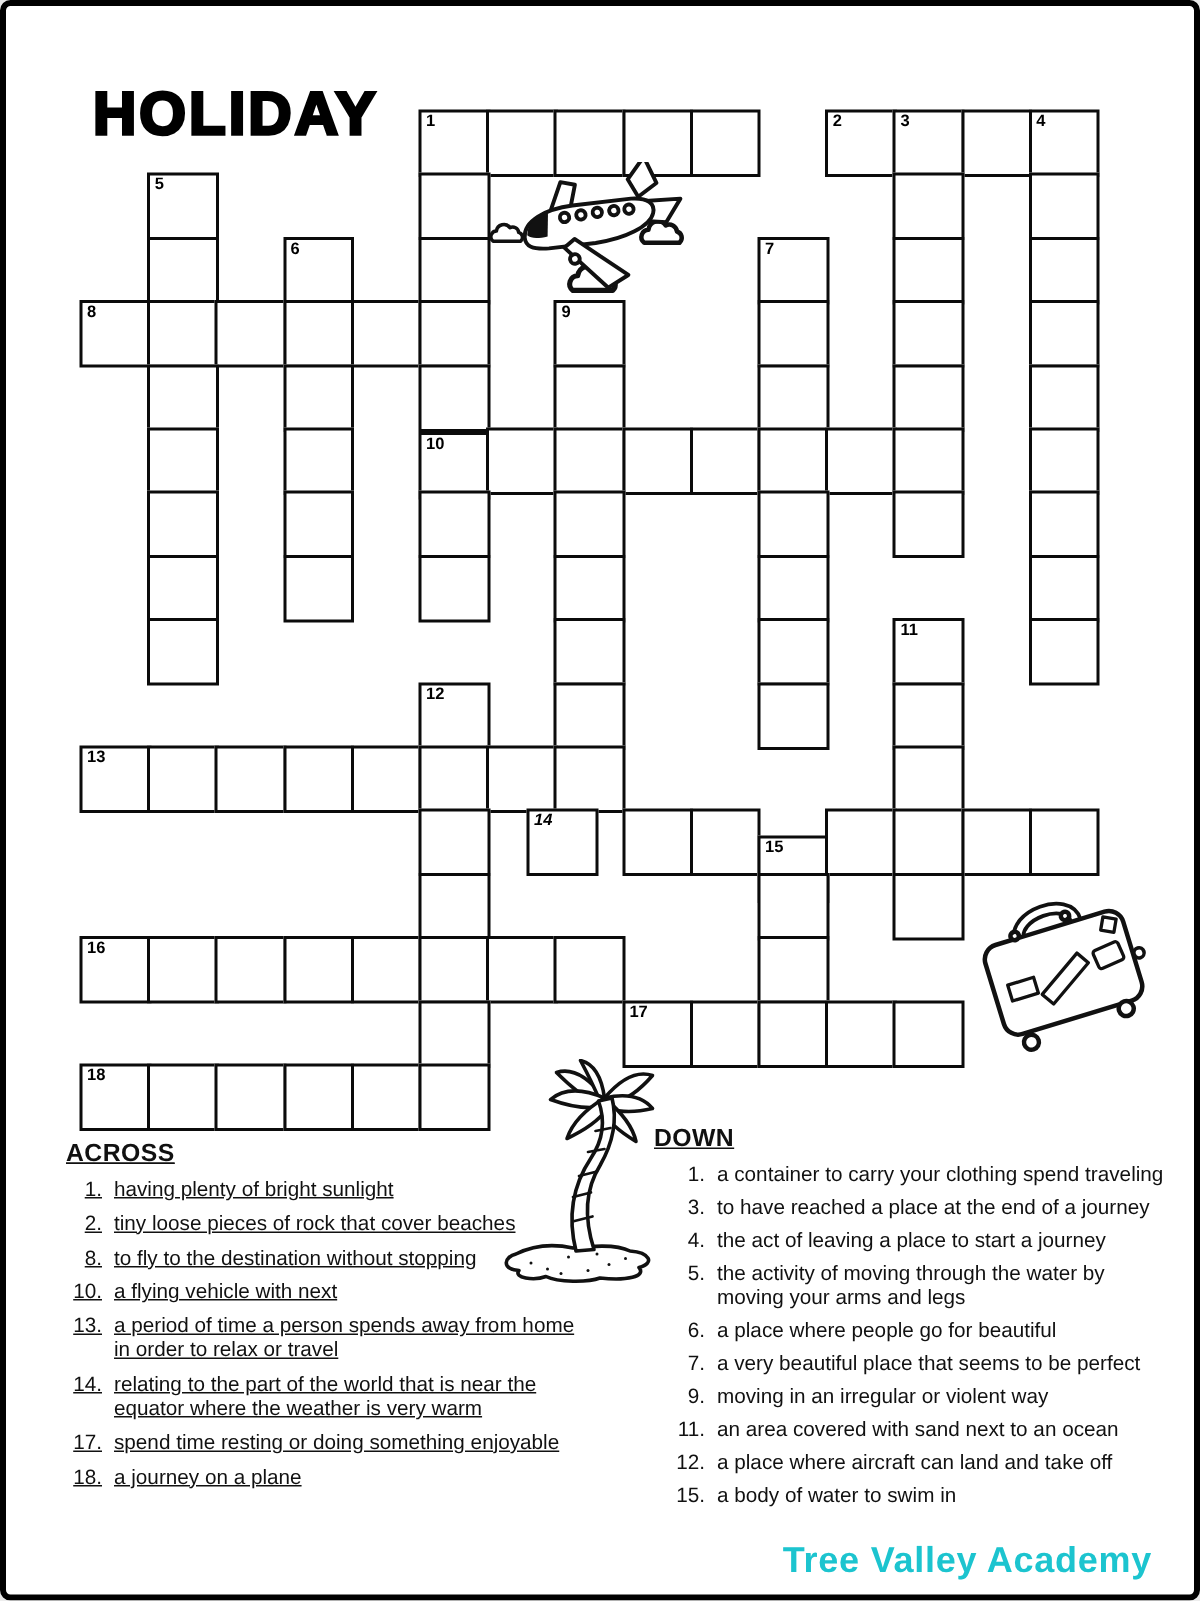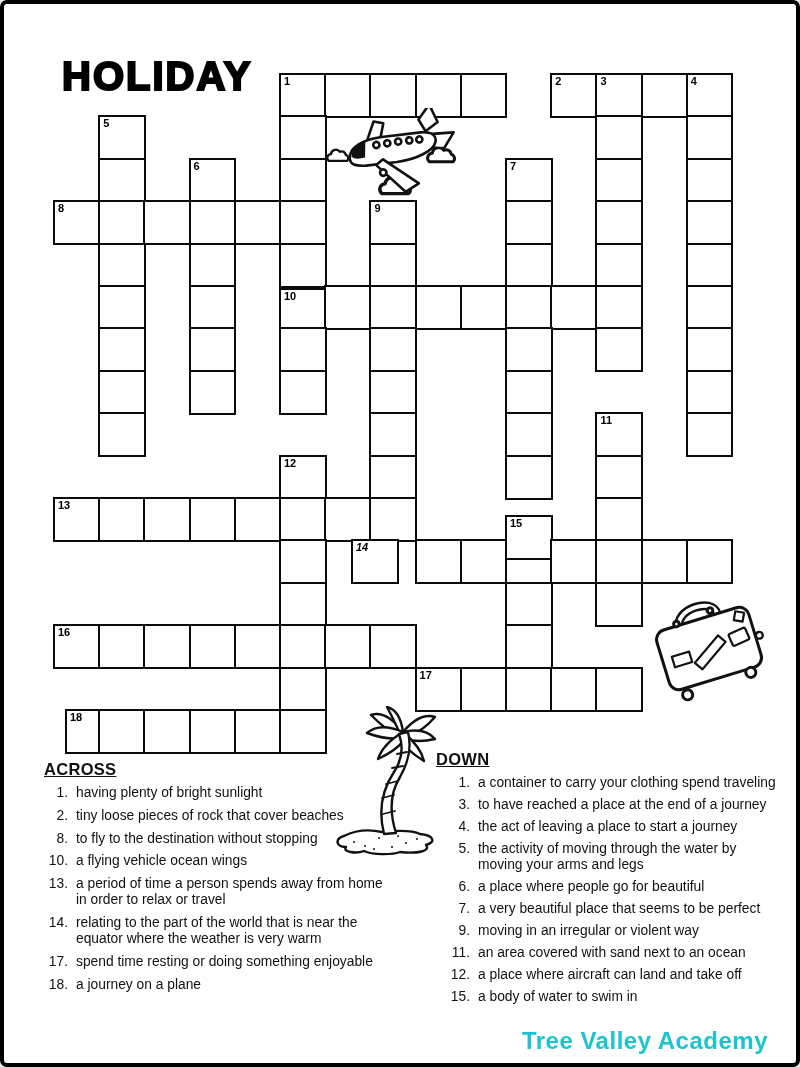--- a/index.html
+++ b/index.html
@@ -29,21 +29,21 @@
   .palm{left:330px; top:702px;}
   .clues{position:absolute;}
   .clues h2{
     margin:0 0 6px 0; font-size:16.5px; font-weight:bold;
     text-decoration:underline; letter-spacing:0.3px;
   }
   .clues ol{list-style:none; margin:0; padding:0;}
   .clues li{display:flex; margin-bottom:6.8px; font-size:13.8px; line-height:16px;}
   .clues .n{flex:none; text-align:right; margin-right:8px; font-weight:normal;}
   .clues .t{flex:1; white-space:pre-line;}
-  .across{left:40px; top:756px; width:392px;}
+  .across{left:40px; top:756px; width:392px;text-decoration:underline;}
   .across .n{width:24px;}
   .down{left:432px; top:746px; width:348px;}
   .down li{margin-bottom:6px;}
   .down .n{width:34px;}
   .brand{
     position:absolute; right:28px; top:1023px;
     font-size:24px; font-weight:bold; letter-spacing:0.5px;
   }
 </style>
 </head>
@@ -157,21 +157,21 @@
       <div class="cell" style="left: 226px; top: 424px;"></div>
       <div class="cell" style="left: 271.2px; top: 424px;"></div>
       <div class="cell" style="left: 316.4px; top: 424px;"></div>
       <div class="cell" style="left: 542.4px; top: 424px;"></div>
       <div class="cell" style="left: 226px; top: 466.4px;"></div>
       <div class="cell" style="left: 298px; top: 466.4px; font-style: italic;">
         <span class="cnum">14</span>
       </div>
       <div class="cell" style="left: 361.6px; top: 466.4px;"></div>
       <div class="cell" style="left: 406.8px; top: 466.4px;"></div>
-      <div class="cell" style="left: 452px; top: 442px;">
+      <div class="cell" style="left: 452px; top: 484px;">
         <span class="cnum">15</span>
       </div>
       <div class="cell" style="left: 497.2px; top: 466.4px;"></div>
       <div class="cell" style="left: 542.4px; top: 466.4px;"></div>
       <div class="cell" style="left: 587.6px; top: 466.4px;"></div>
       <div class="cell" style="left: 632.8px; top: 466.4px;"></div>
       <div class="cell" style="left: 226px; top: 508.8px;"></div>
       <div class="cell" style="left: 452px; top: 508.8px;"></div>
       <div class="cell" style="left: 542.4px; top: 508.8px;"></div>
       <div class="cell" style="left: 0px; top: 551.2px;">
@@ -186,21 +186,21 @@
       <div class="cell" style="left: 316.4px; top: 551.2px;"></div>
       <div class="cell" style="left: 452px; top: 551.2px;"></div>
       <div class="cell" style="left: 226px; top: 593.6px;"></div>
       <div class="cell" style="left: 361.6px; top: 593.6px;">
         <span class="cnum">17</span>
       </div>
       <div class="cell" style="left: 406.8px; top: 593.6px;"></div>
       <div class="cell" style="left: 452px; top: 593.6px;"></div>
       <div class="cell" style="left: 497.2px; top: 593.6px;"></div>
       <div class="cell" style="left: 542.4px; top: 593.6px;"></div>
-      <div class="cell" style="left: 12px; top: 636px;">
+      <div class="cell" style="left: 0px; top: 636px;">
         <span class="cnum">18</span>
       </div>
       <div class="cell" style="left: 45.2px; top: 636px;"></div>
       <div class="cell" style="left: 90.4px; top: 636px;"></div>
       <div class="cell" style="left: 135.6px; top: 636px;"></div>
       <div class="cell" style="left: 180.8px; top: 636px;"></div>
       <div class="cell" style="left: 226px; top: 636px;"></div>
     </div>
 
   <svg class="deco plane" width="180" height="104" viewBox="0 0 180 104" fill="#fff" stroke="#111" stroke-width="2.6" stroke-linejoin="round" stroke-linecap="round">
@@ -279,21 +279,21 @@
         <li>
           <span class="n">2.</span>
           <span class="t">tiny loose pieces of rock that cover beaches</span>
         </li>
         <li>
           <span class="n">8.</span>
           <span class="t">to fly to the destination without stopping</span>
         </li>
         <li>
           <span class="n">10.</span>
-          <span class="t">a flying vehicle ocean wings</span>
+          <span class="t">a flying vehicle with next</span>
         </li>
         <li>
           <span class="n">13.</span>
           <span class="t">a period of time a person spends away from home
 in order to relax or travel</span>
         </li>
         <li>
           <span class="n">14.</span>
           <span class="t">relating to the part of the world that is near the
 equator where the weather is very warm</span>

